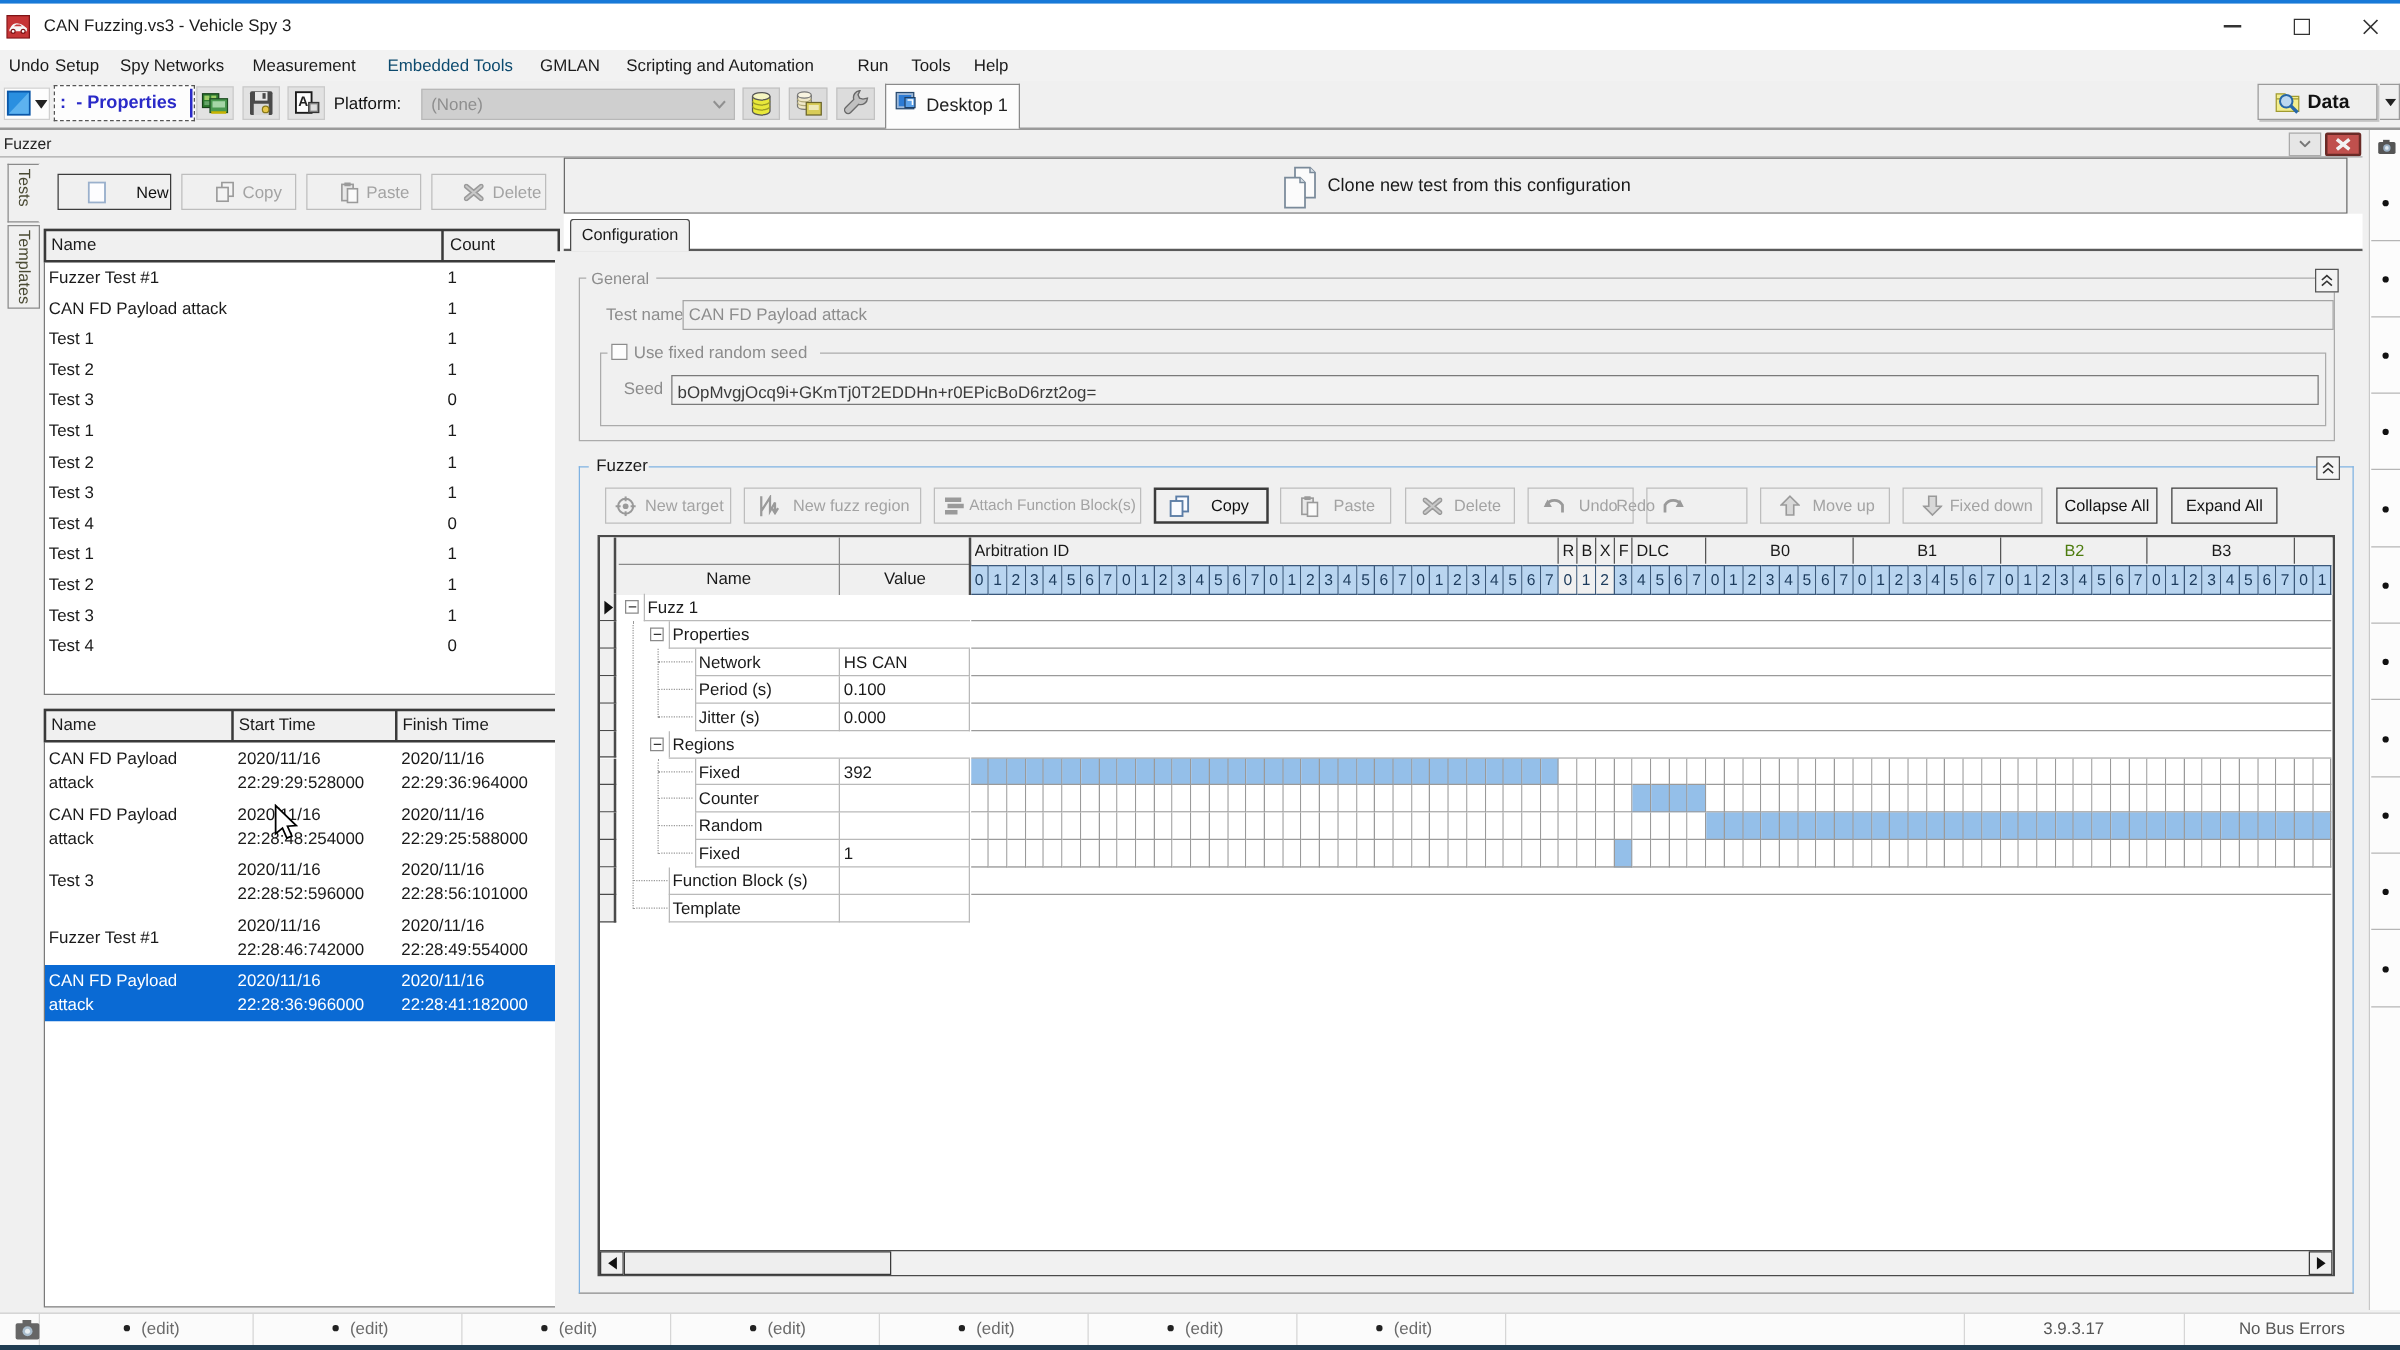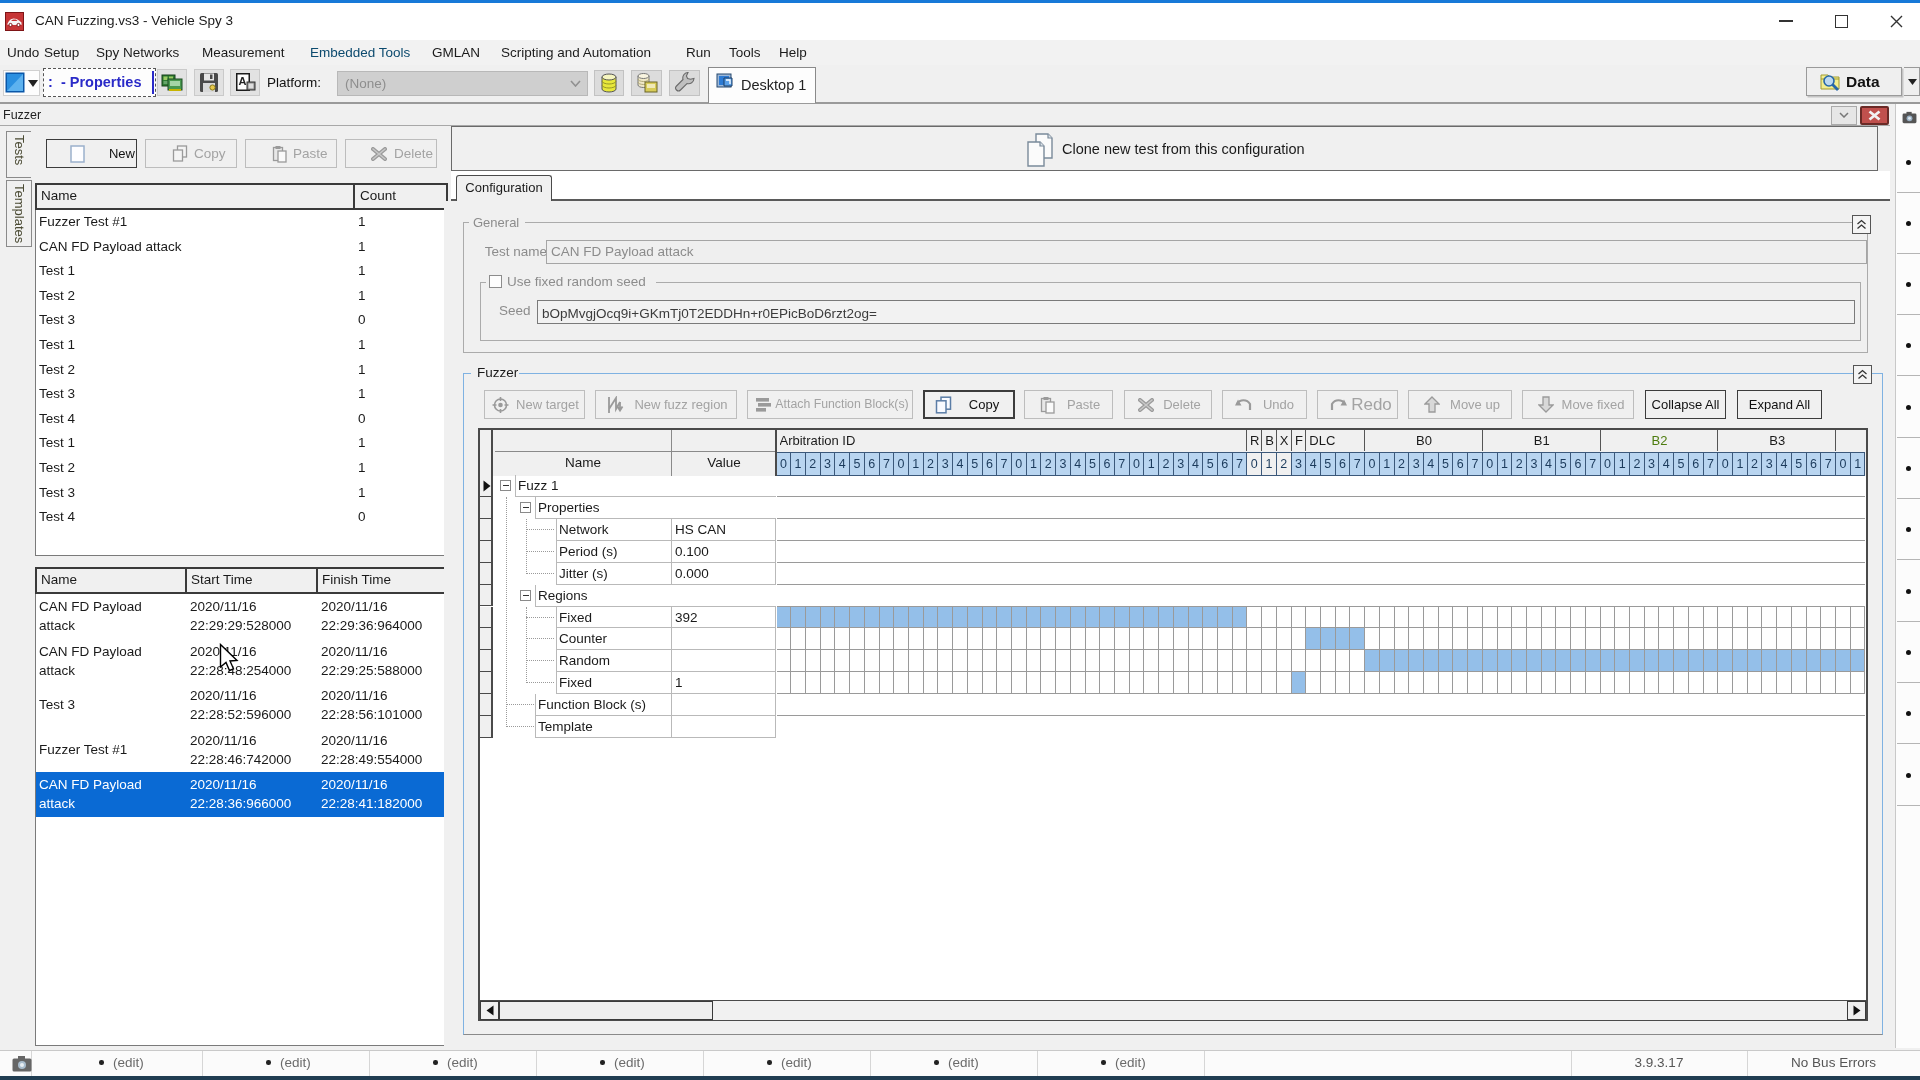--- a/index.html
+++ b/index.html
@@ -340,31 +340,31 @@
 <svg style="position:absolute;left:1234px;top:398px;width:18px;height:14px;" viewBox="0 0 18 14">
     <path d="M3 6 C6 1 13 1 16 6 L16 12" fill="none" stroke="#9a9a9a" stroke-width="2.2"></path>
     <path d="M1 7.5 L7.5 7.5 L4 1.5 Z" fill="#9a9a9a"></path>
   </svg>
 <div style="position:absolute;left:1250px;top:390px;width:57px;height:29px;font-size:13px;color:#a3a3a3;line-height:29px;text-align:center;font-weight:normal;white-space:nowrap;overflow:hidden;">Undo</div>
 <div style="position:absolute;left:1317px;top:390px;width:81px;height:29px;background:#f0f0f0;border:1px solid #bdbdbd;"></div>
 <svg style="position:absolute;left:1330px;top:398px;width:18px;height:14px;" viewBox="0 0 18 14">
     <path d="M15 6 C12 1 5 1 2 6 L2 12" fill="none" stroke="#9a9a9a" stroke-width="2.2"></path>
     <path d="M17 7.5 L10.5 7.5 L14 1.5 Z" fill="#9a9a9a"></path>
   </svg>
-<div style="position:absolute;left:1345px;top:390px;width:53px;height:29px;font-size:17px;color:#a3a3a3;line-height:29px;text-align:center;font-weight:normal;white-space:nowrap;overflow:hidden;">Redo</div>
+<div style="position:absolute;left:1282px;top:390px;width:53px;height:29px;font-size:13px;color:#a3a3a3;line-height:29px;text-align:center;font-weight:normal;white-space:nowrap;overflow:hidden;">Redo</div>
 <div style="position:absolute;left:1408px;top:390px;width:104px;height:29px;background:#f0f0f0;border:1px solid #bdbdbd;"></div>
 <svg style="position:absolute;left:1424px;top:396px;width:16px;height:17px;" viewBox="0 0 16 17">
     <path d="M8 1 L15 8 L11 8 L11 16 L5 16 L5 8 L1 8 Z" fill="#d8d8d8" stroke="#9a9a9a" stroke-width="1.3"></path>
   </svg>
 <div style="position:absolute;left:1438px;top:390px;width:74px;height:29px;font-size:13px;color:#a3a3a3;line-height:29px;text-align:center;font-weight:normal;white-space:nowrap;overflow:hidden;">Move up</div>
 <div style="position:absolute;left:1522px;top:390px;width:112px;height:29px;background:#f0f0f0;border:1px solid #bdbdbd;"></div>
 <svg style="position:absolute;left:1538px;top:396px;width:16px;height:17px;" viewBox="0 0 16 17">
     <path d="M8 16 L15 9 L11 9 L11 1 L5 1 L5 9 L1 9 Z" fill="#d8d8d8" stroke="#9a9a9a" stroke-width="1.3"></path>
   </svg>
-<div style="position:absolute;left:1552px;top:390px;width:82px;height:29px;font-size:13px;color:#a3a3a3;line-height:29px;text-align:center;font-weight:normal;white-space:nowrap;overflow:hidden;">Move fixed</div>
+<div style="position:absolute;left:1552px;top:390px;width:82px;height:29px;font-size:13px;color:#a3a3a3;line-height:29px;text-align:center;font-weight:normal;white-space:nowrap;overflow:hidden;">Fixed down</div>
 <div style="position:absolute;left:1645px;top:390px;width:81px;height:29px;background:#f0f0f0;border:1px solid #3c3c3c;"></div>
 <div style="position:absolute;left:1645px;top:390px;width:81px;height:29px;font-size:13px;color:#111;line-height:29px;text-align:center;font-weight:normal;white-space:nowrap;overflow:hidden;">Collapse All</div>
 <div style="position:absolute;left:1737px;top:390px;width:85px;height:29px;background:#f0f0f0;border:1px solid #3c3c3c;"></div>
 <div style="position:absolute;left:1737px;top:390px;width:85px;height:29px;font-size:13px;color:#111;line-height:29px;text-align:center;font-weight:normal;white-space:nowrap;overflow:hidden;">Expand All</div>
 <div style="position:absolute;left:478px;top:428px;width:1390px;height:593px;background:#fff;border:2px solid #4a4a4a;"></div>
 <div style="position:absolute;left:480px;top:430px;width:1386px;height:45.5px;background:#f0f0f0;"></div>
 <div style="position:absolute;left:480px;top:430px;width:13px;height:44.80000000000001px;background:#f0f0f0;border-right:2px solid #4a4a4a;"></div>
 <div style="position:absolute;left:480px;top:474.8px;width:13px;height:21.95px;background:#f0f0f0;border-right:2px solid #4a4a4a;border-bottom:1px solid #4a4a4a;"></div>
 <div style="position:absolute;left:480px;top:496.75px;width:13px;height:21.95px;background:#f0f0f0;border-right:2px solid #4a4a4a;border-bottom:1px solid #4a4a4a;"></div>
 <div style="position:absolute;left:480px;top:518.7px;width:13px;height:21.95px;background:#f0f0f0;border-right:2px solid #4a4a4a;border-bottom:1px solid #4a4a4a;"></div>

